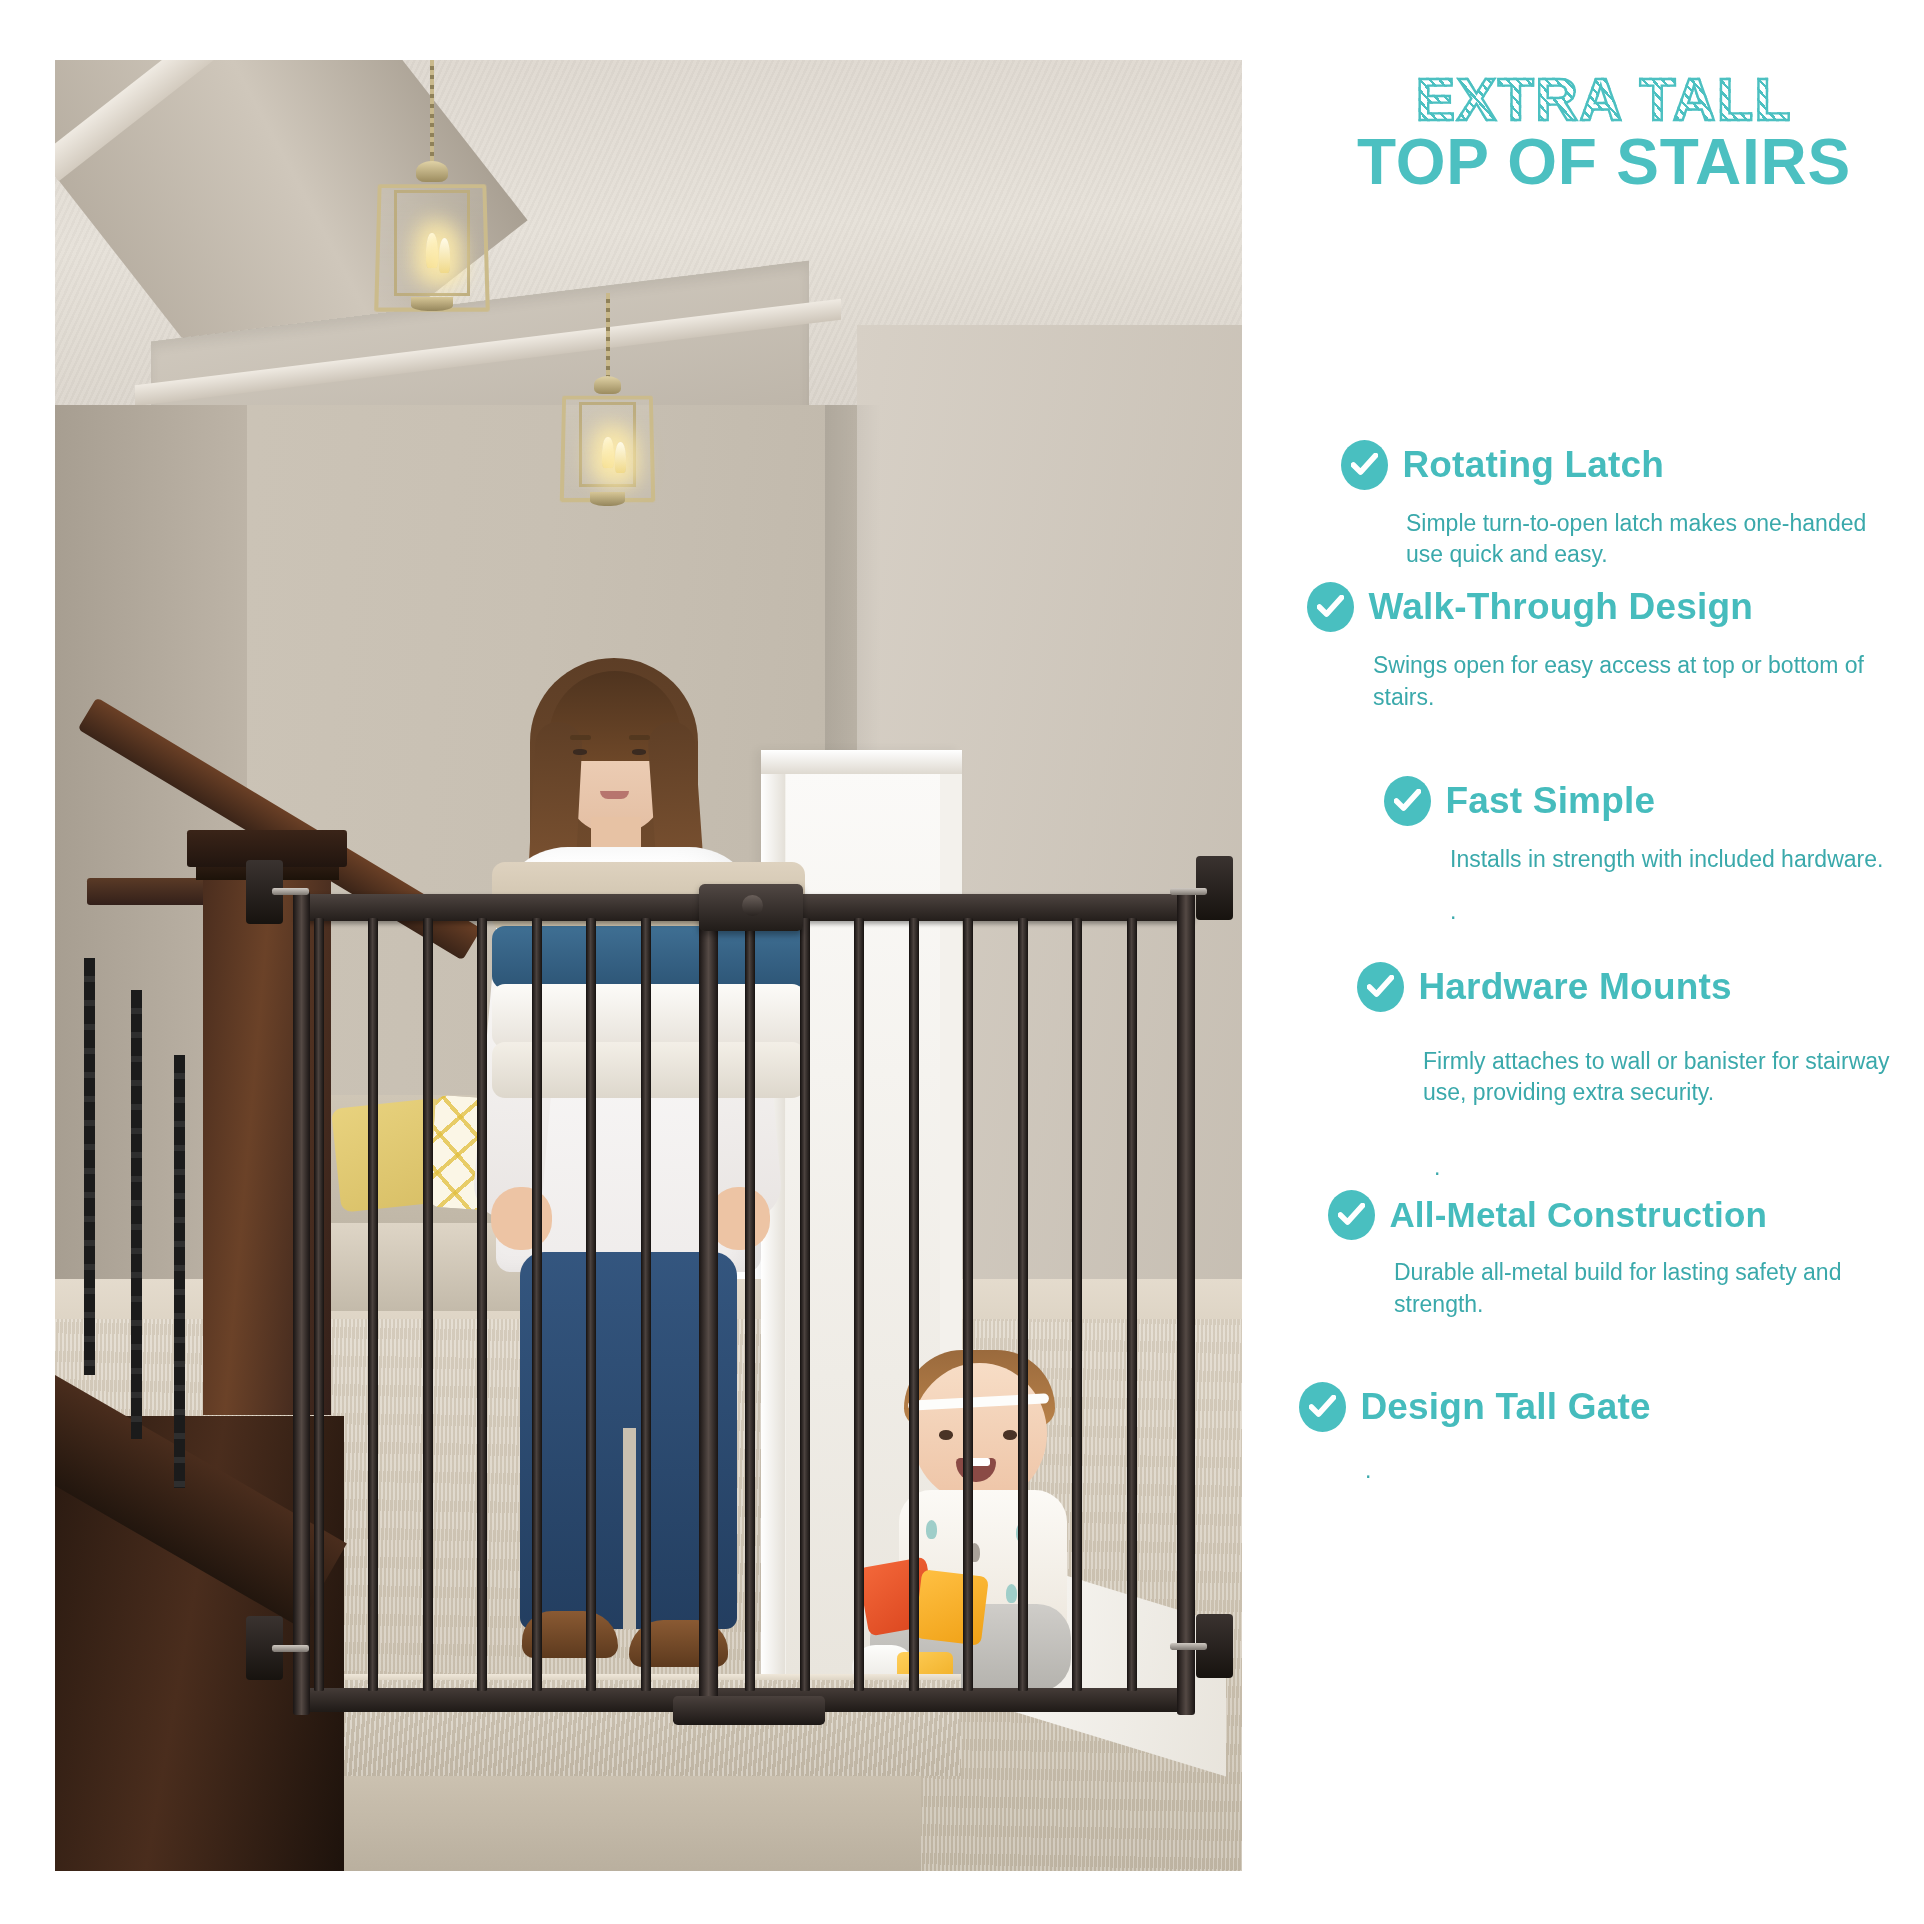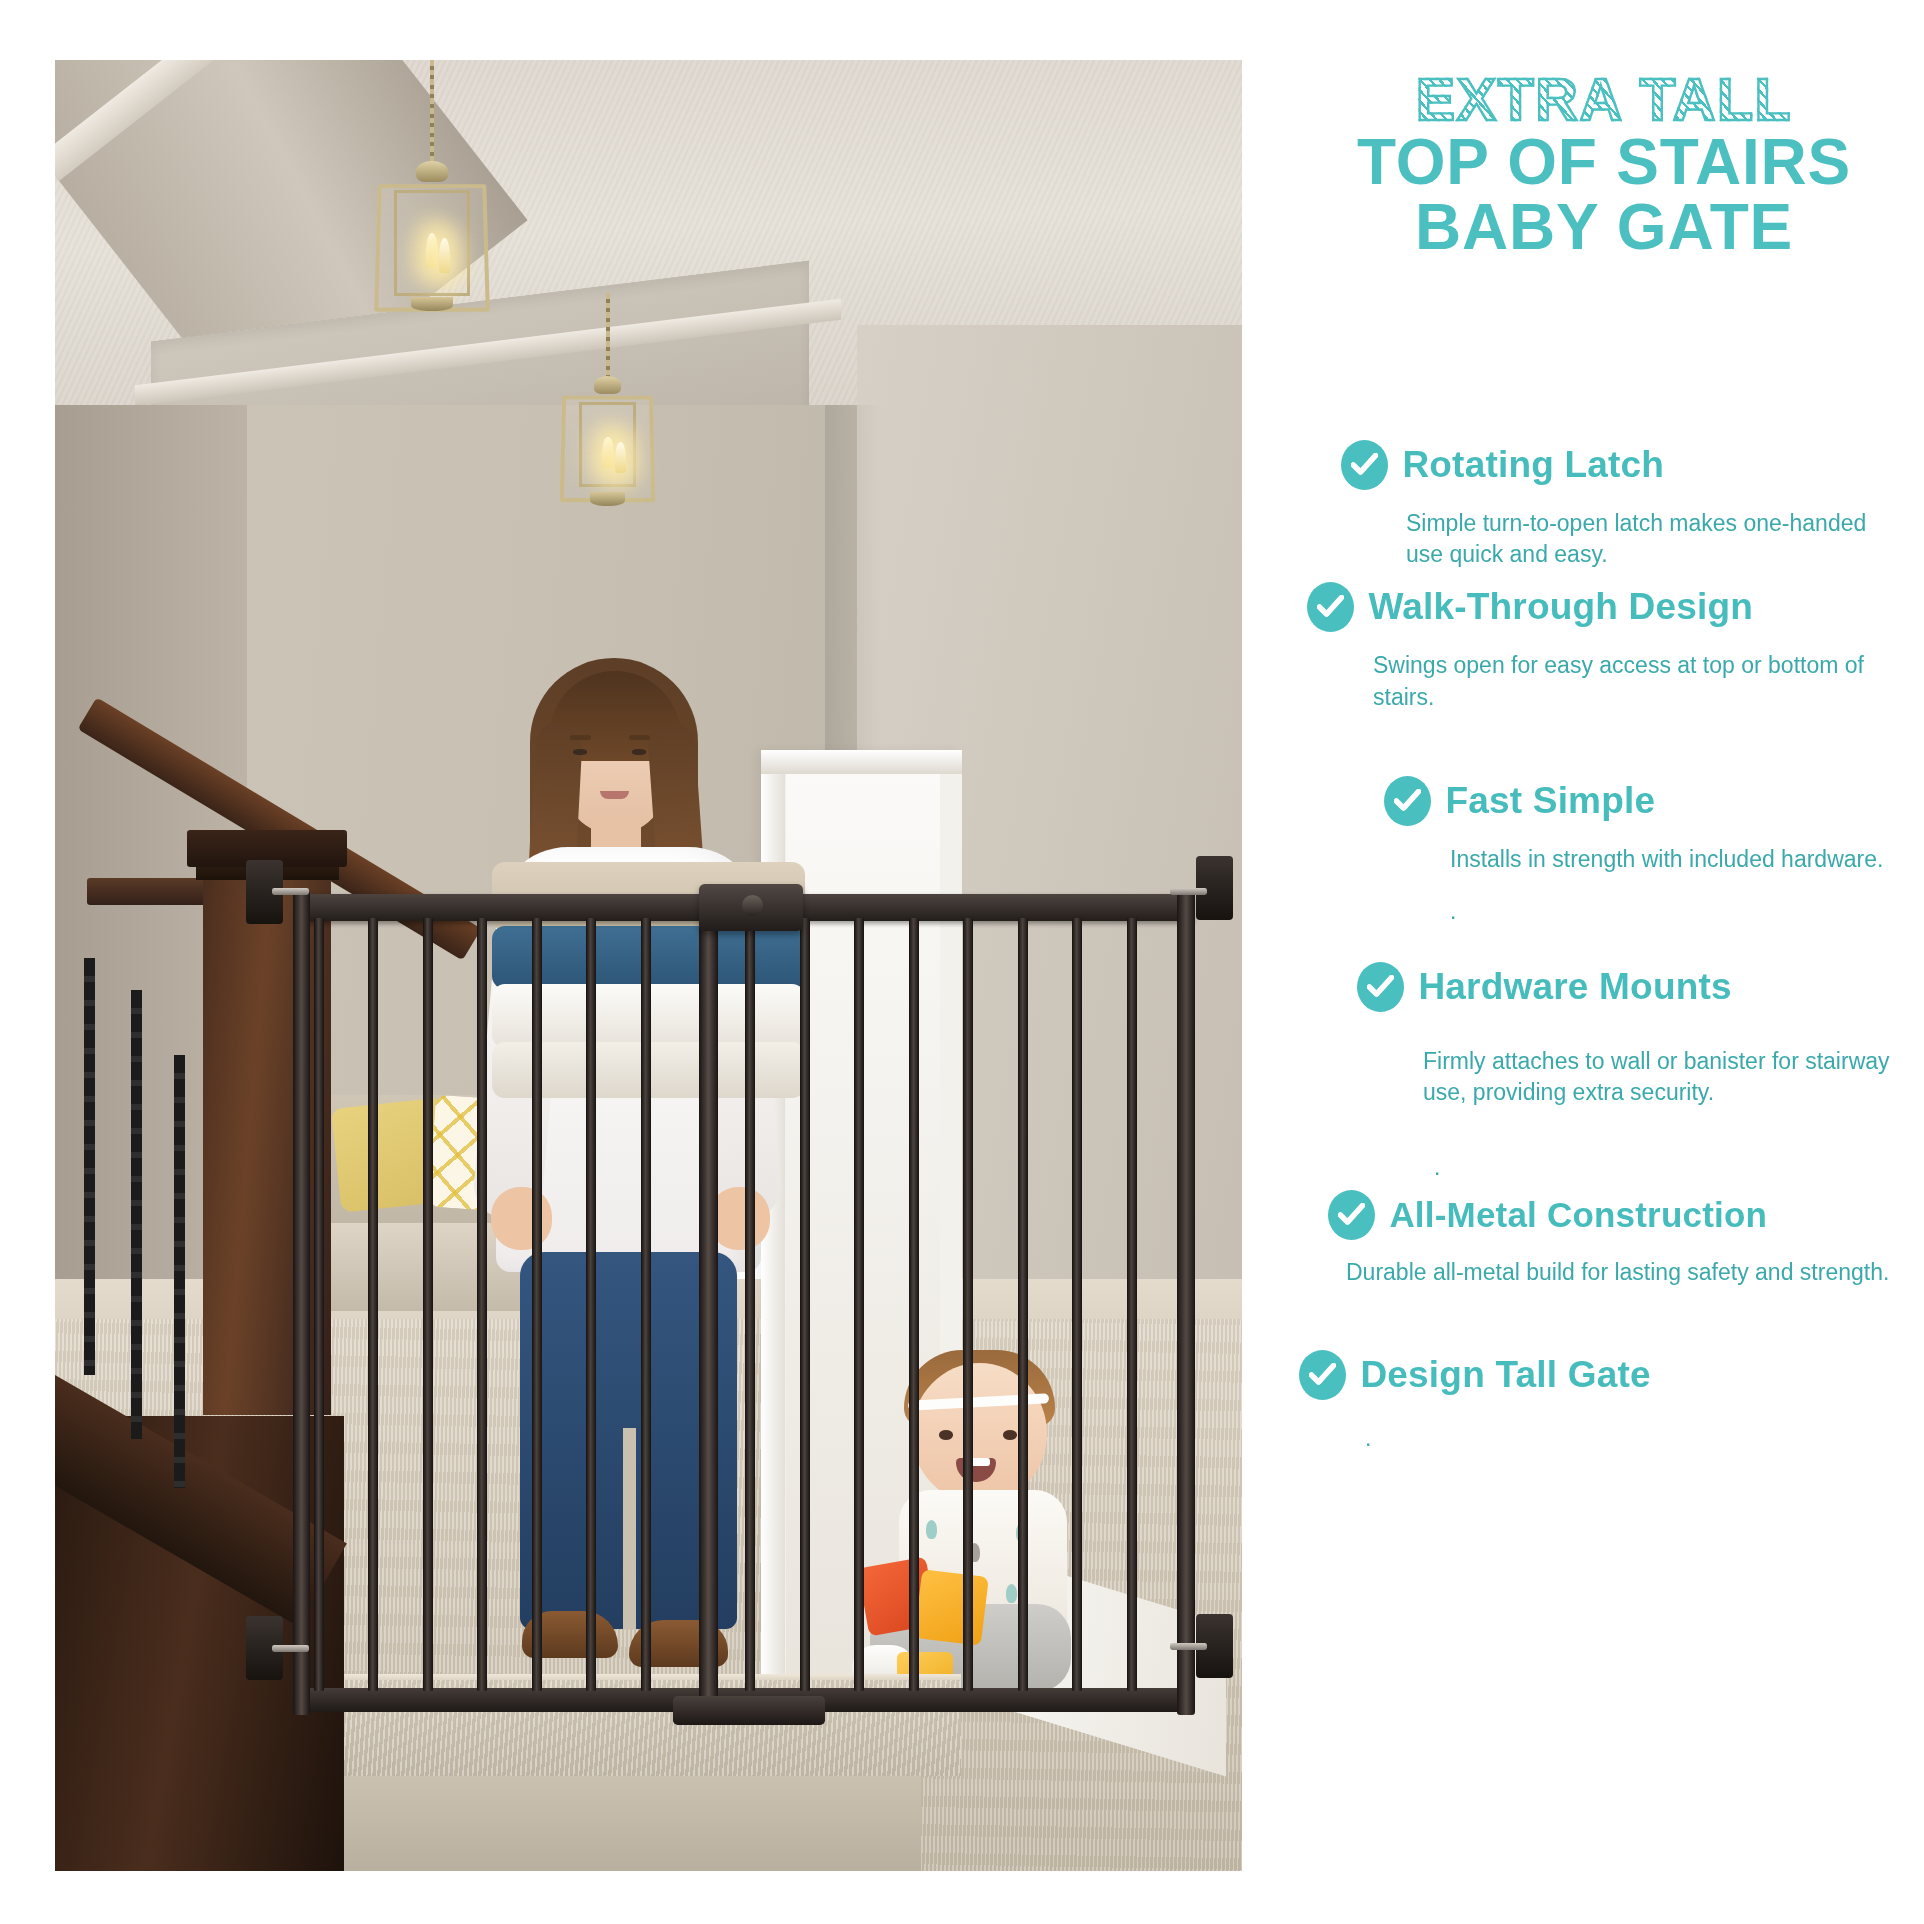--- a/index.html
+++ b/index.html
@@ -250,21 +250,21 @@
   .f-desc{font-size:23px;line-height:1.38;color:#3aa9ab;font-weight:400;}
   .f-dot{font-size:23px;color:#3aa9ab;line-height:1;height:27px;}
 
   
   .f1 .f-head{margin-left:8px;} .f1 .f-desc{margin-left:74px;margin-top:17.6px;}
   .f2{margin-top:63px;} .f2 .f-head{margin-left:42px;} .f2 .f-desc{margin-left:107px;margin-top:17.6px;}
   .f3{margin-top:63px;} .f3 .f-head{margin-left:85px;} .f3 .f-desc{margin-left:151px;margin-top:17.6px;}
   .f3 .f-dot{margin-left:151px;margin-top:24px;}
   .f4{margin-top:35px;} .f4 .f-head{margin-left:58px;} .f4 .f-desc{margin-left:124px;margin-top:34px;}
   .f5{margin-top:47px;} .f5 .f-dot.pre{margin-left:135px;margin-bottom:6.4px;}
-  .f5 .f-head{margin-left:29px;} .f5 .f-desc{margin-left:47px;margin-top:17.6px;}
+  .f5 .f-head{margin-left:29px;} .f5 .f-desc{margin-left:95px;margin-top:17.6px;}
   .f6{margin-top:61px;} .f6 .f-head{margin-left:0px;} .f6 .f-desc{margin-left:66px;margin-top:17.6px;}
   .f6 .f-dot{margin-left:66px;margin-top:27px;}
   .f5 .f-title{font-size:35px;}
 </style>
 </head>
 <body>
 
 <div class="canvas">
 
   <div class="photo-wrap">
@@ -425,21 +425,20 @@
       </div>
 
     </div>
   </div>
 
   <div class="content">
 
     <div class="title">
       <div class="title-l1">EXTRA TALL</div>
       <div class="title-l2">TOP OF STAIRS</div>
-      <div class="title-l3">BABY GATE</div>
     </div>
 
     <div class="features">
 
       <div class="feature f2">
         <div class="f-head">
           <span class="check">
             <svg width="27" height="24" viewBox="0 0 34 30" aria-hidden="true">
               <path d="M3 15 L12 24 L31 3" fill="none" stroke="#ffffff" stroke-width="7" stroke-linecap="round" stroke-linejoin="round"></path>
             </svg>

